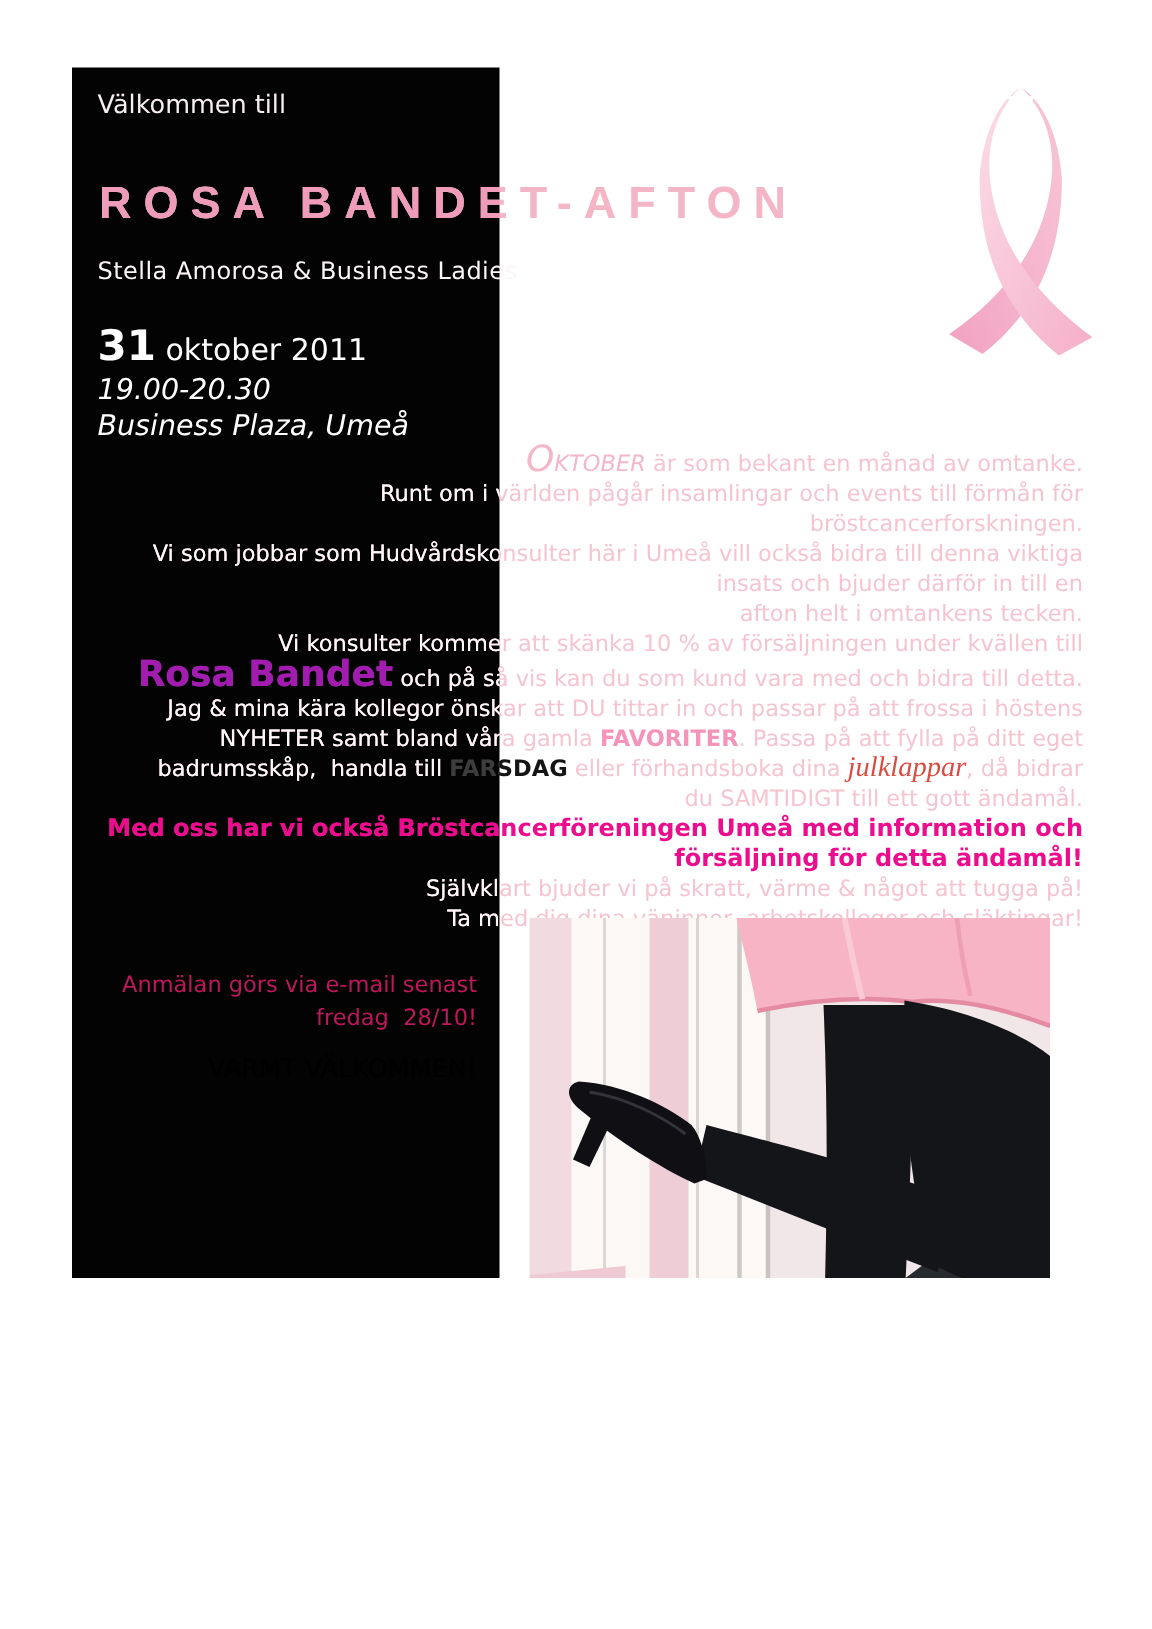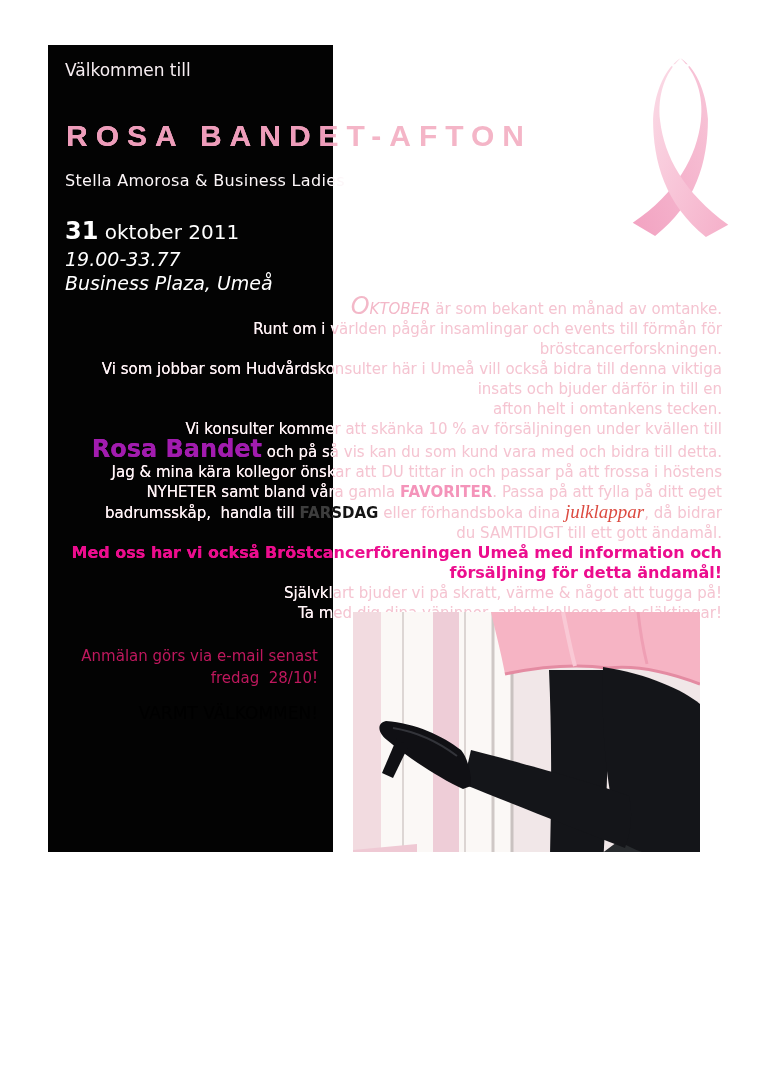--- a/index.html
+++ b/index.html
@@ -6,21 +6,21 @@
   .page{position:relative;width:768px;height:852px;background:#ffffff;overflow:hidden;
         font-family:"DejaVu Sans",sans-serif;}
   .abs{position:absolute;}
   .black-panel{position:absolute;left:48px;top:45px;width:285px;height:995px;background:#030303;}
 
   
   .welcome{left:65px;top:60px;font-size:17px;color:#f7eef2;}
   .subtitle{left:65px;top:171px;font-size:16px;color:#fcf6f8;letter-spacing:.3px;}
   .dateblock{left:65px;top:216px;color:#ffffff;}
   .dateblock .d1{font-size:20px;line-height:30px;}
-  .dateblock .day{font-size:24px;font-weight:bold;}
+  .dateblock .day{font-size:28px;font-weight:bold;}
   .dateblock .it{font-style:italic;font-size:19px;line-height:24px;}
   .signup{left:63px;top:645px;width:255px;text-align:right;font-size:15px;line-height:22px;color:#be185d;}
   .varmt{left:63px;top:703px;width:255px;text-align:right;font-size:17px;color:#000000;}
   .contact{left:63px;top:794px;width:255px;text-align:right;line-height:22px;color:#f3edef;font-size:16px;}
   .contact .name{color:#d8a1b3;font-size:19px;}
   .contact .role{font-style:italic;font-size:15px;}
 
   
   .title-wrap{left:66px;top:119px;width:660px;height:38px;}
   .title{position:absolute;left:0;top:0;width:100%;font-family:"Liberation Sans",sans-serif;
@@ -73,21 +73,21 @@
 
   <div class="abs title-wrap">
     <div class="title on-white">ROSA BANDET-AFTON</div>
     <div class="title on-black">ROSA BANDET-AFTON</div>
   </div>
 
   <div class="abs subtitle">Stella Amorosa &amp; Business Ladies</div>
 
   <div class="abs dateblock">
     <div class="d1"><span class="day">31</span><span> oktober 2011</span></div>
-    <div class="it">19.00-33.77</div>
+    <div class="it">19.00-20.30</div>
     <div class="it">Business Plaza, Umeå</div>
   </div>
 
   <div class="abs para-wrap">
     <div class="text-layer on-white">
         <div class="bline"><span class="seg seg-okt-cap">O</span><span class="seg seg-okt-sc">KTOBER</span><span class="seg seg-body"> är som bekant en månad av omtanke.</span></div>
         <div class="bline"><span class="seg seg-body">Runt om i världen pågår insamlingar och events till förmån för</span></div>
         <div class="bline"><span class="seg seg-body">bröstcancerforskningen.</span></div>
         <div class="bline"><span class="seg seg-body">Vi som jobbar som Hudvårdskonsulter här i Umeå vill också bidra till denna viktiga</span></div>
         <div class="bline"><span class="seg seg-body">insats och bjuder därför in till en</span></div>

